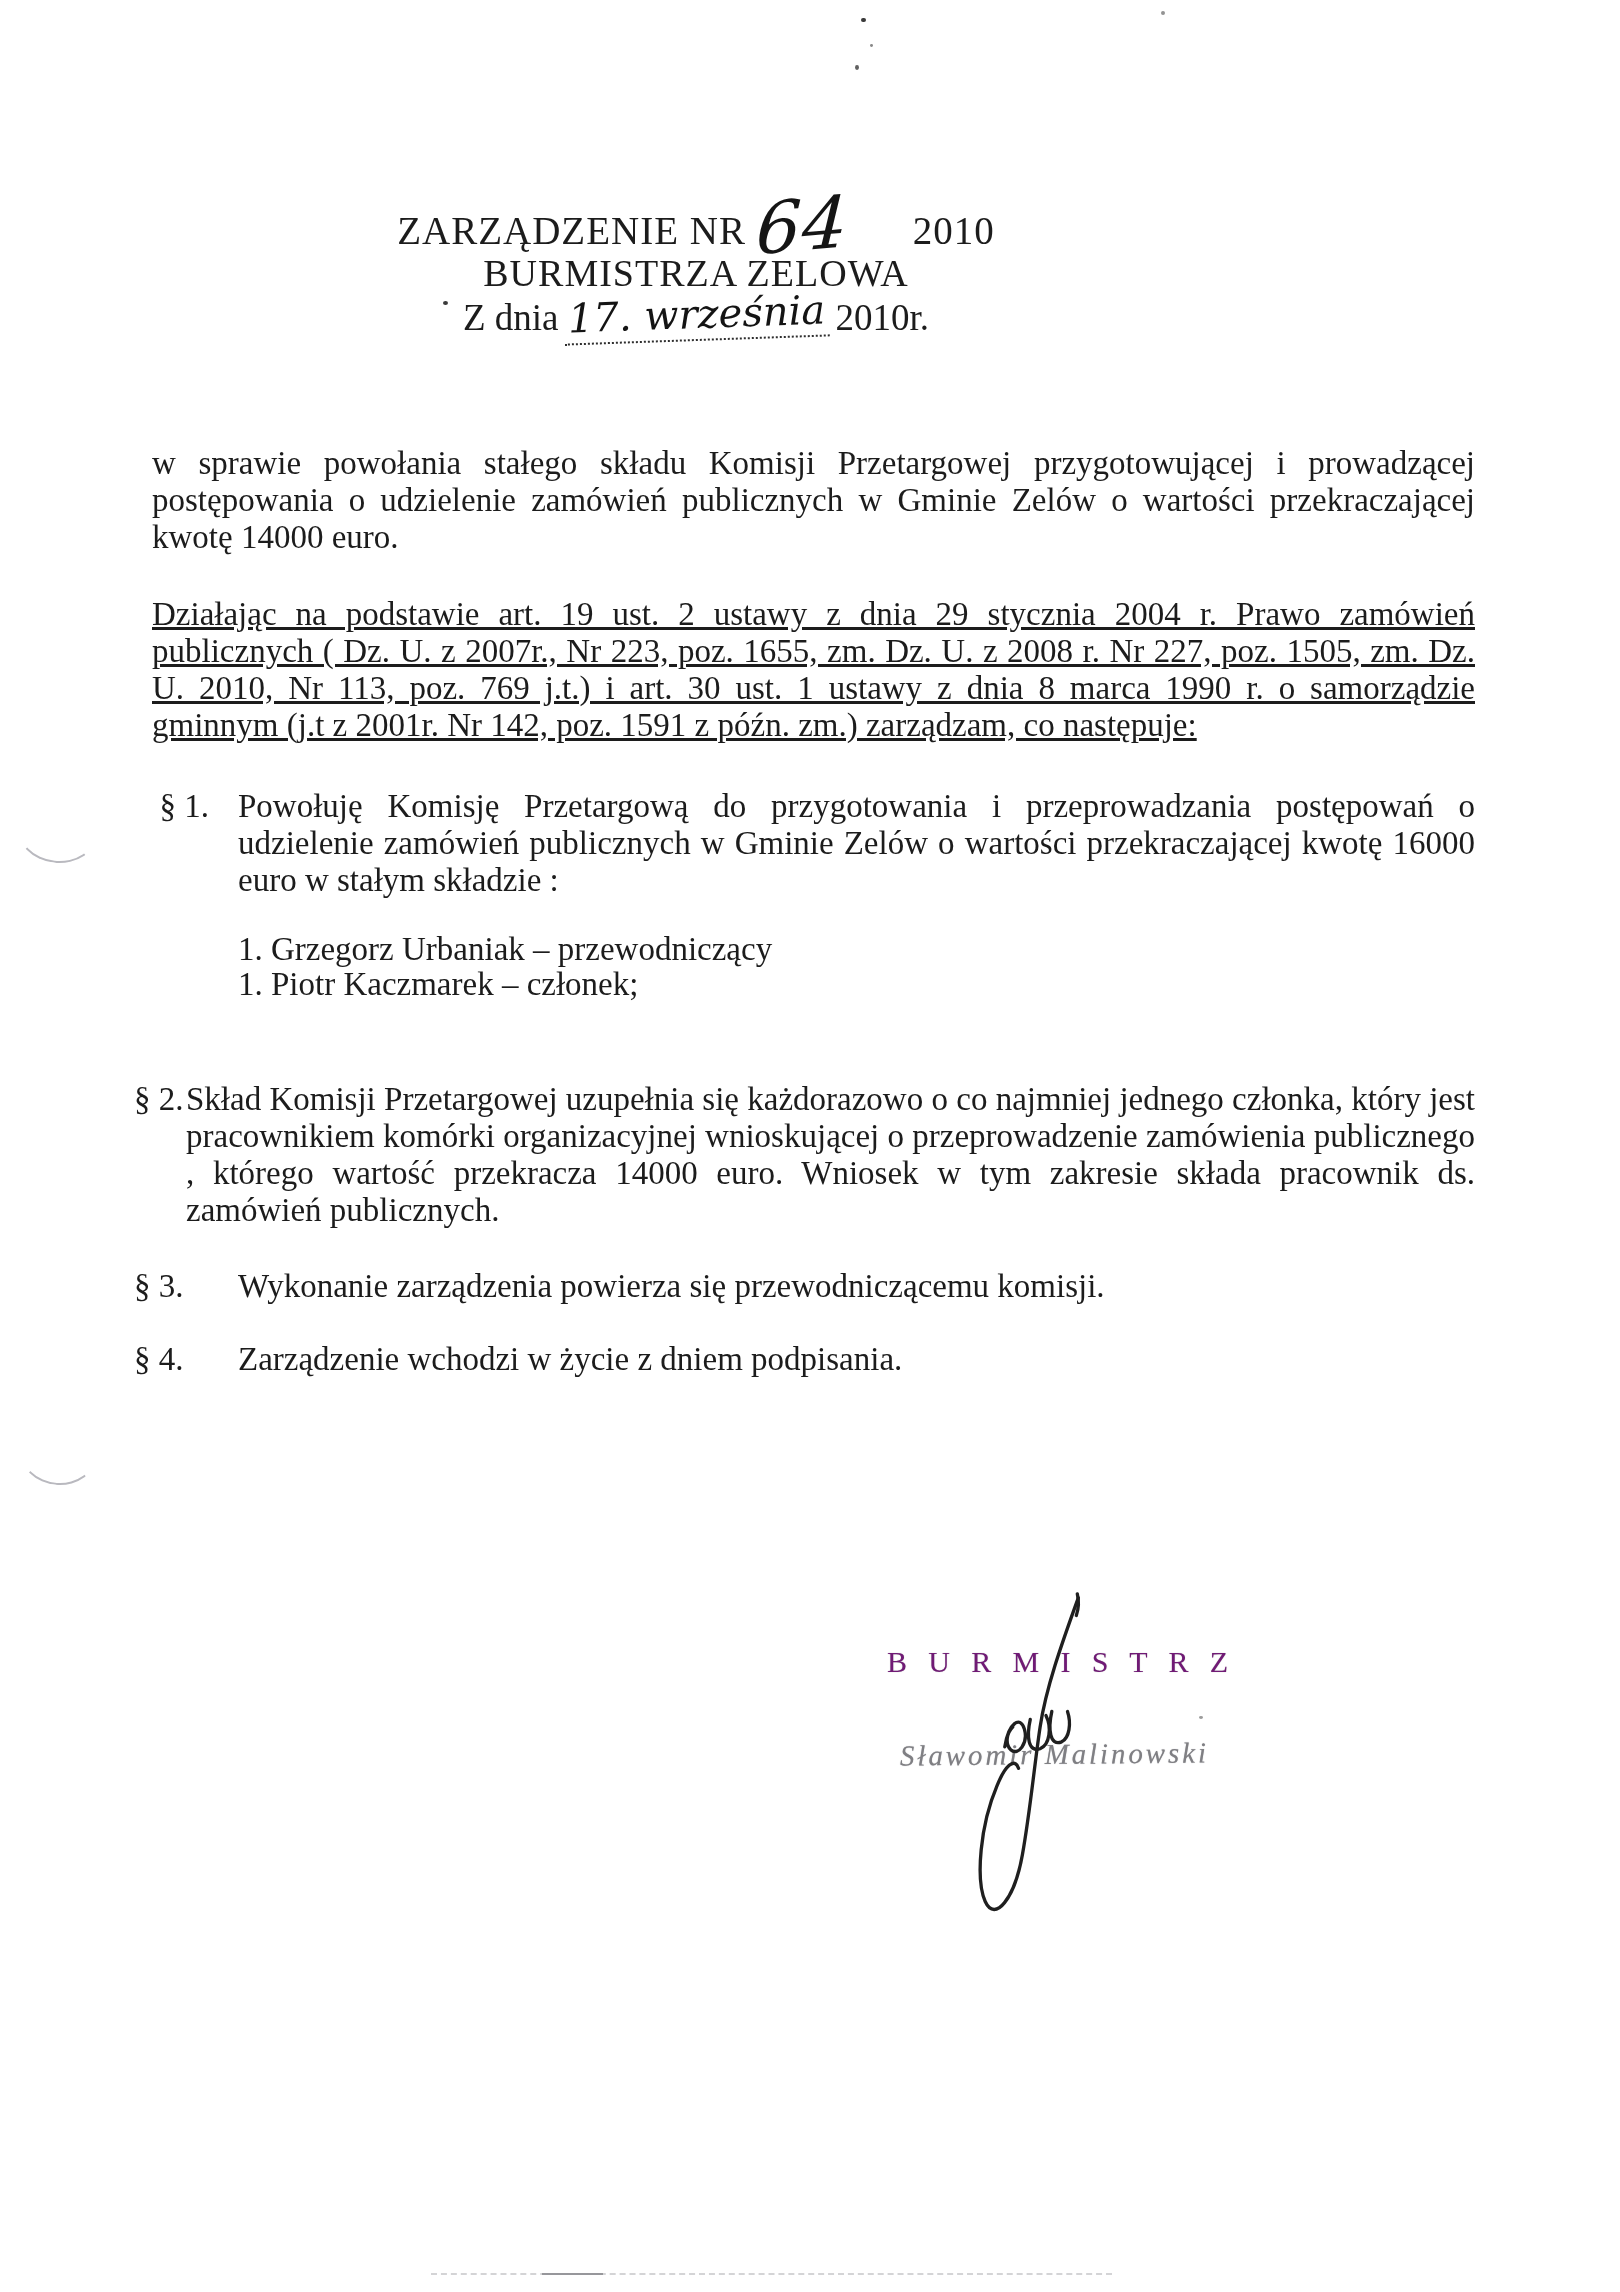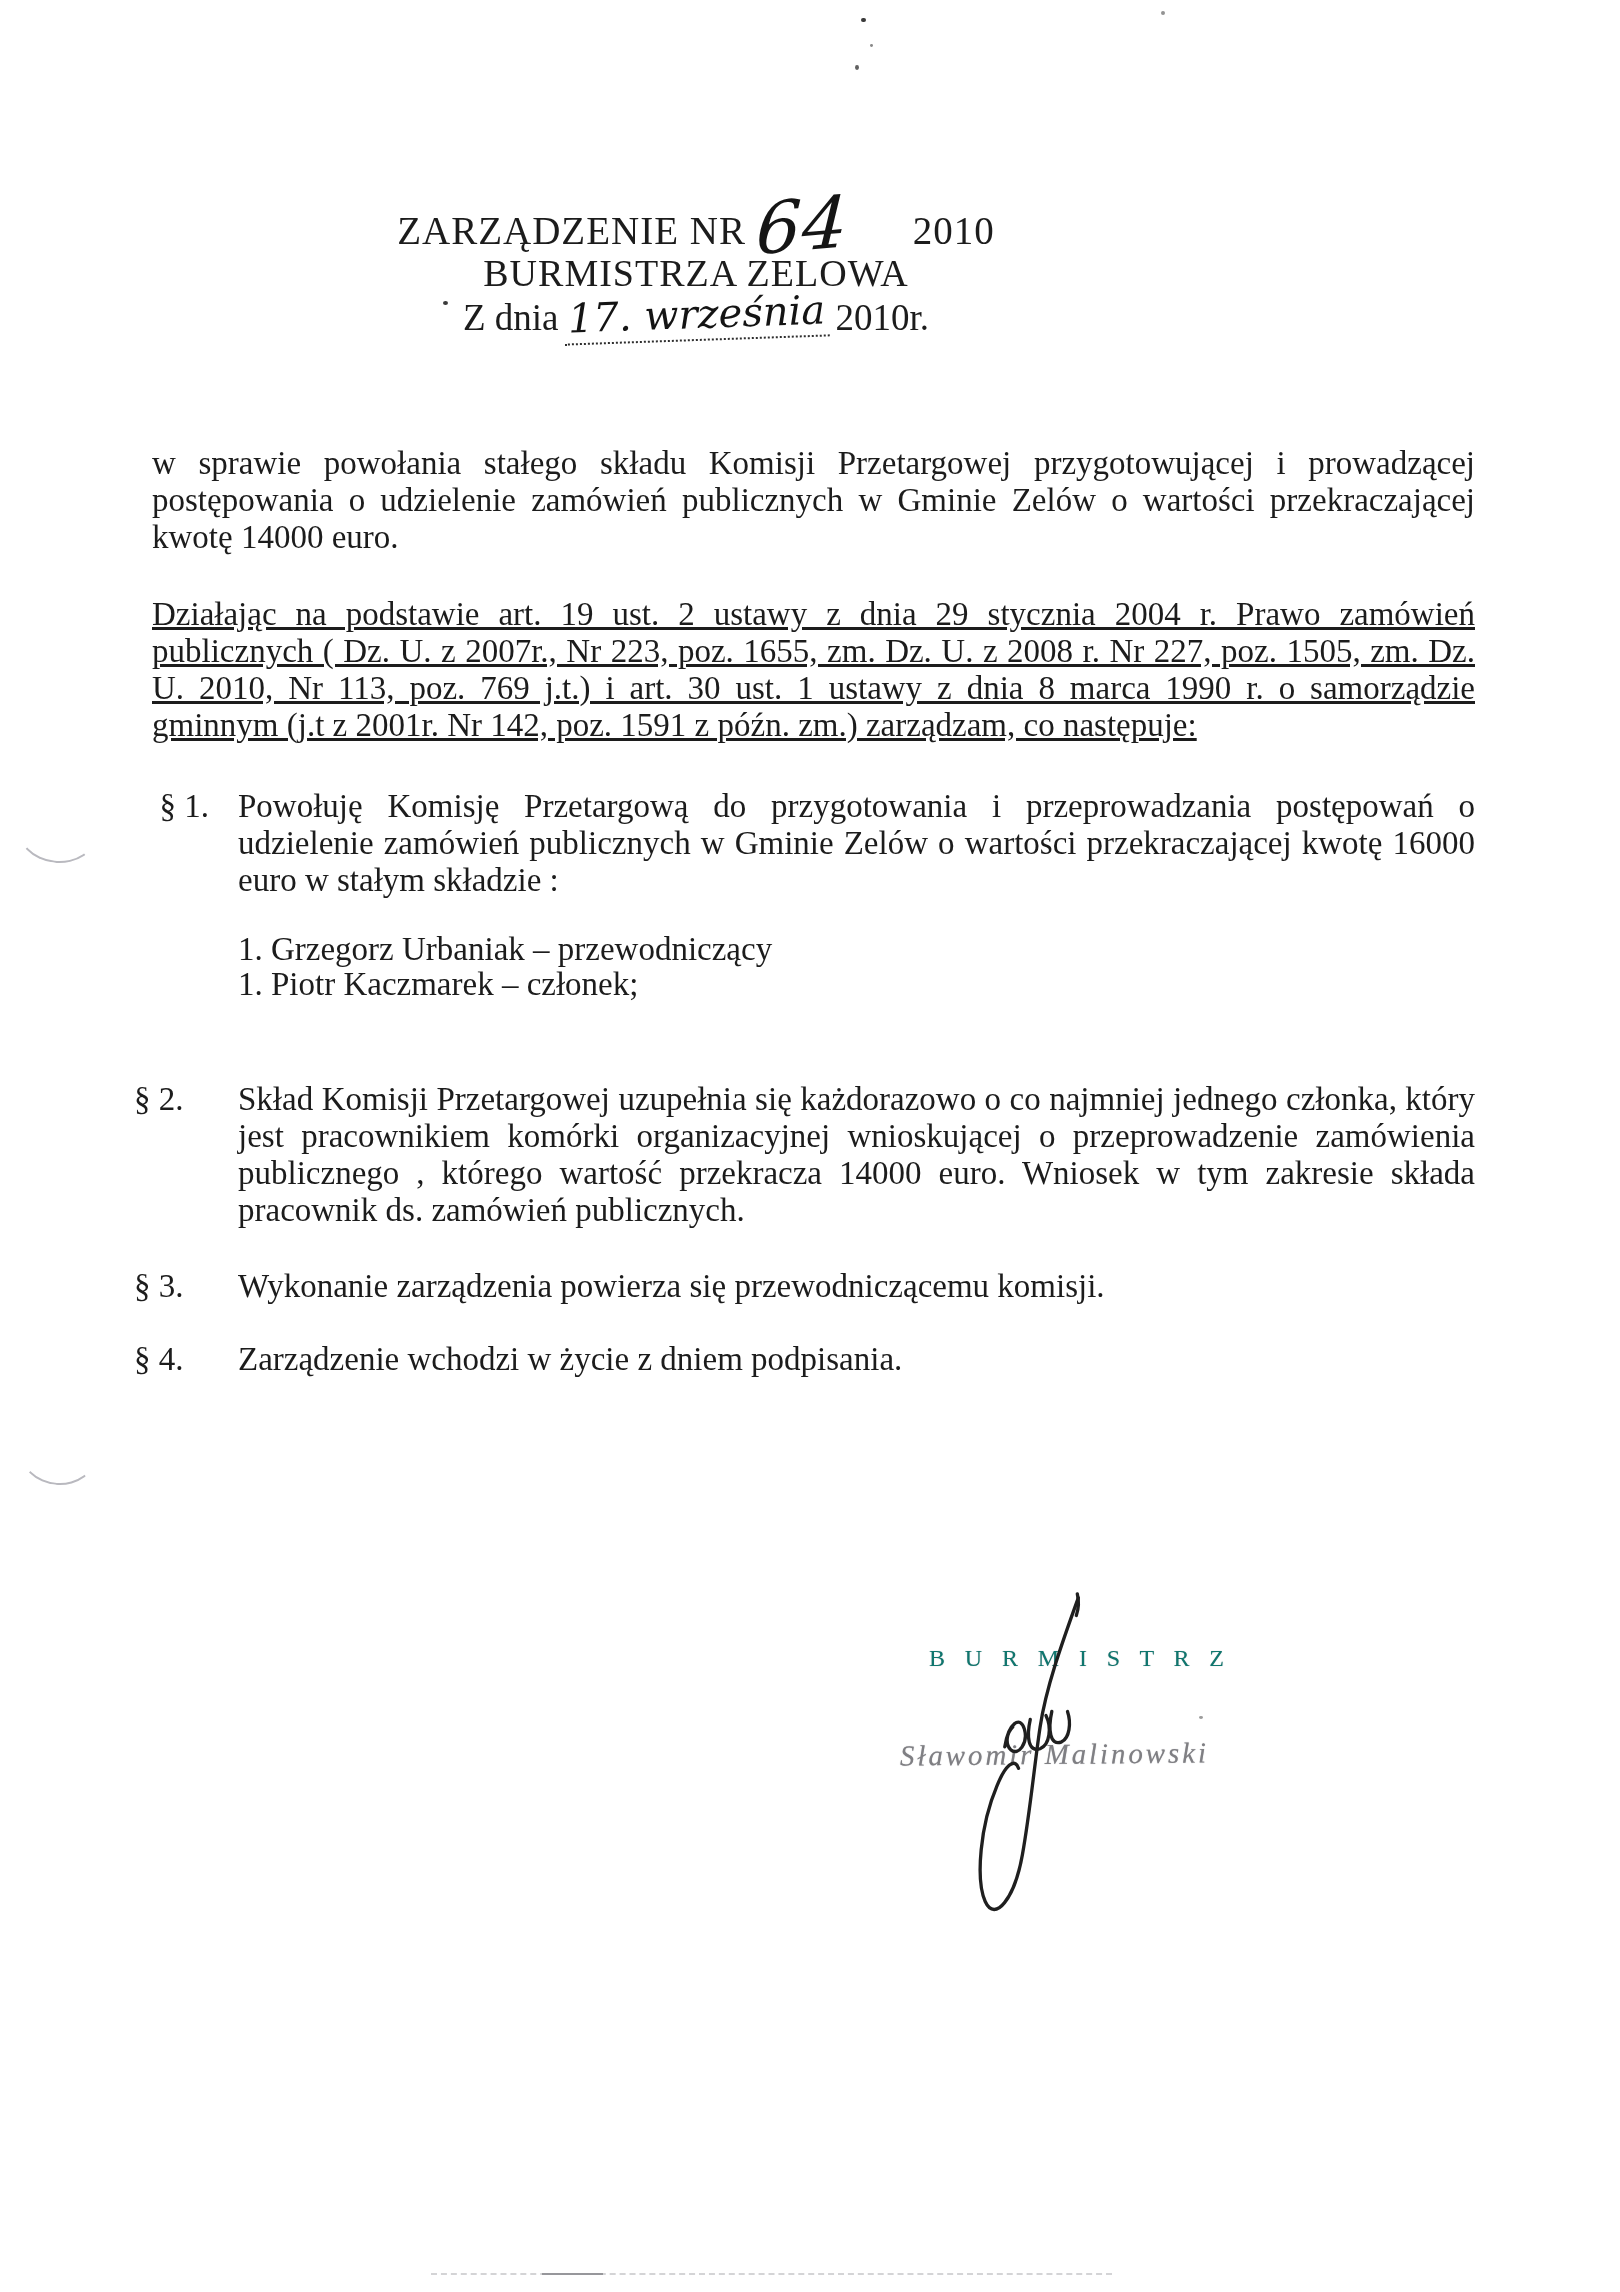--- a/index.html
+++ b/index.html
@@ -25,28 +25,28 @@
   
   .para{position:absolute;font-size:33px;line-height:37px;text-align:justify;}
   .p-subject{left:152px;top:445px;width:1323px;}
   .p-legal{left:152px;top:596px;width:1323px;text-decoration:underline;}
   .section{position:absolute;left:134px;width:1341px;font-size:33px;line-height:37px;}
   .sec-marker{position:absolute;left:0;top:0;white-space:nowrap;}
   .sec1{top:788px;}
   .sec1 .sec-marker{left:25.5px;}
   .sec1 .sec-text{margin-left:104px;text-align:justify;}
   .sec2{top:1081px;}
-  .sec2 .sec-text{margin-left:104px;text-align:justify;}
+  .sec2 .sec-text{margin-left:52px;text-align:justify;}
   .sec3{top:1268px;}
   .sec4{top:1341px;}
   .sec3 .sec-text,.sec4 .sec-text{margin-left:104px;}
   .member-list{position:absolute;left:238px;top:932px;font-size:33px;line-height:35px;list-style:none;margin:0;padding:0;}
   
   .stamp-title{
-    position:absolute;left:929px;top:1645px;font-size:24px;letter-spacing:6.9px;color:#0f766e;
+    position:absolute;left:887px;top:1645px;font-size:30px;letter-spacing:6.9px;color:#701a75;
     text-shadow:0 0 1px #b5b5b8;white-space:nowrap;
   }
   .stamp-name{
     position:absolute;left:900px;top:1738px;font-size:29px;font-style:italic;letter-spacing:2.9px;
     color:#7f7f83;text-shadow:0 0 1px #b0b0b4;transform:rotate(-0.6deg);white-space:nowrap;
   }
   .signature-svg{position:absolute;left:936px;top:1590px;width:167px;height:338px;}
   
   .arc{position:absolute;border:2.9px solid transparent;border-bottom-color:#b9b9bf;border-radius:50%;}
   .arc1{left:16.7px;top:794px;width:78px;height:65px;transform:rotate(6deg);}

